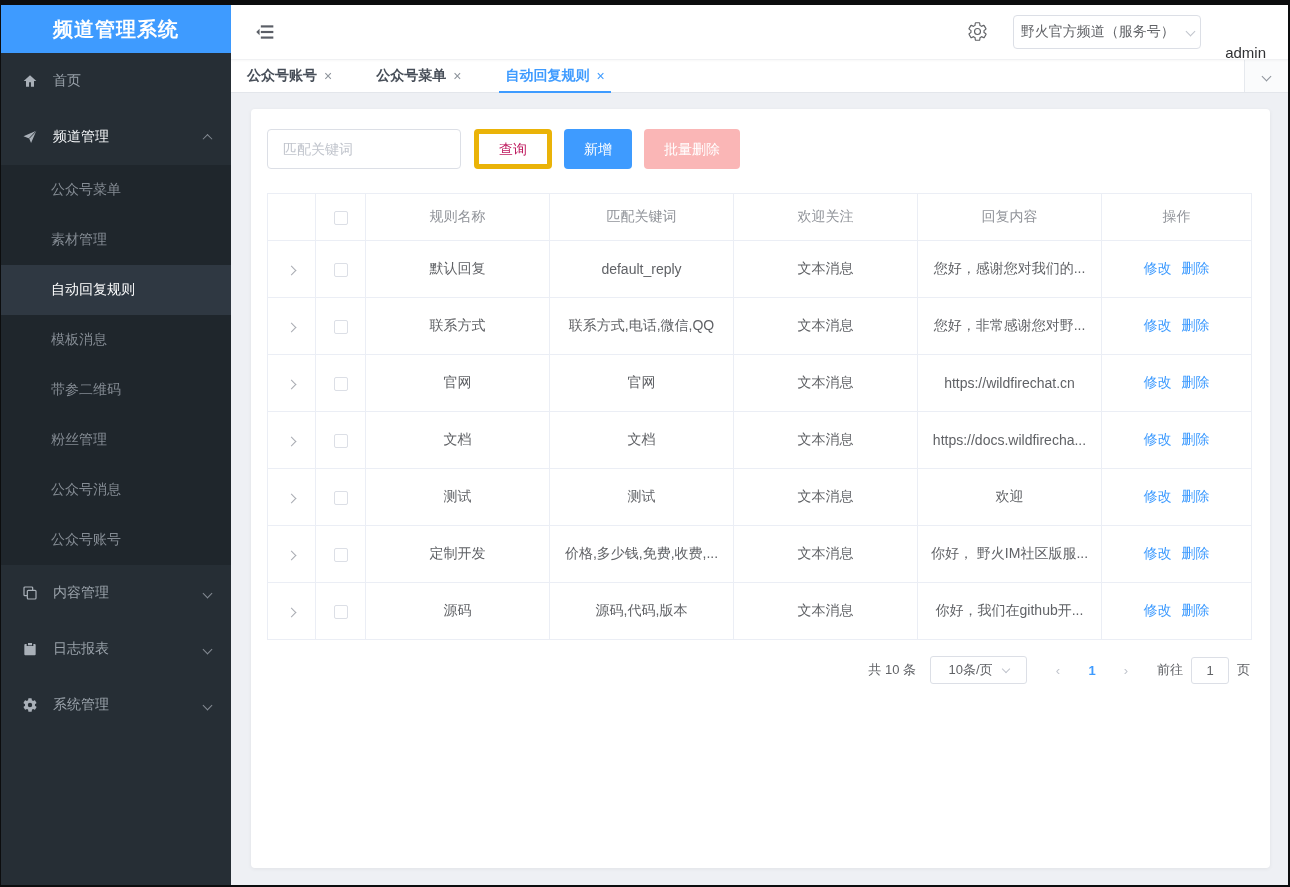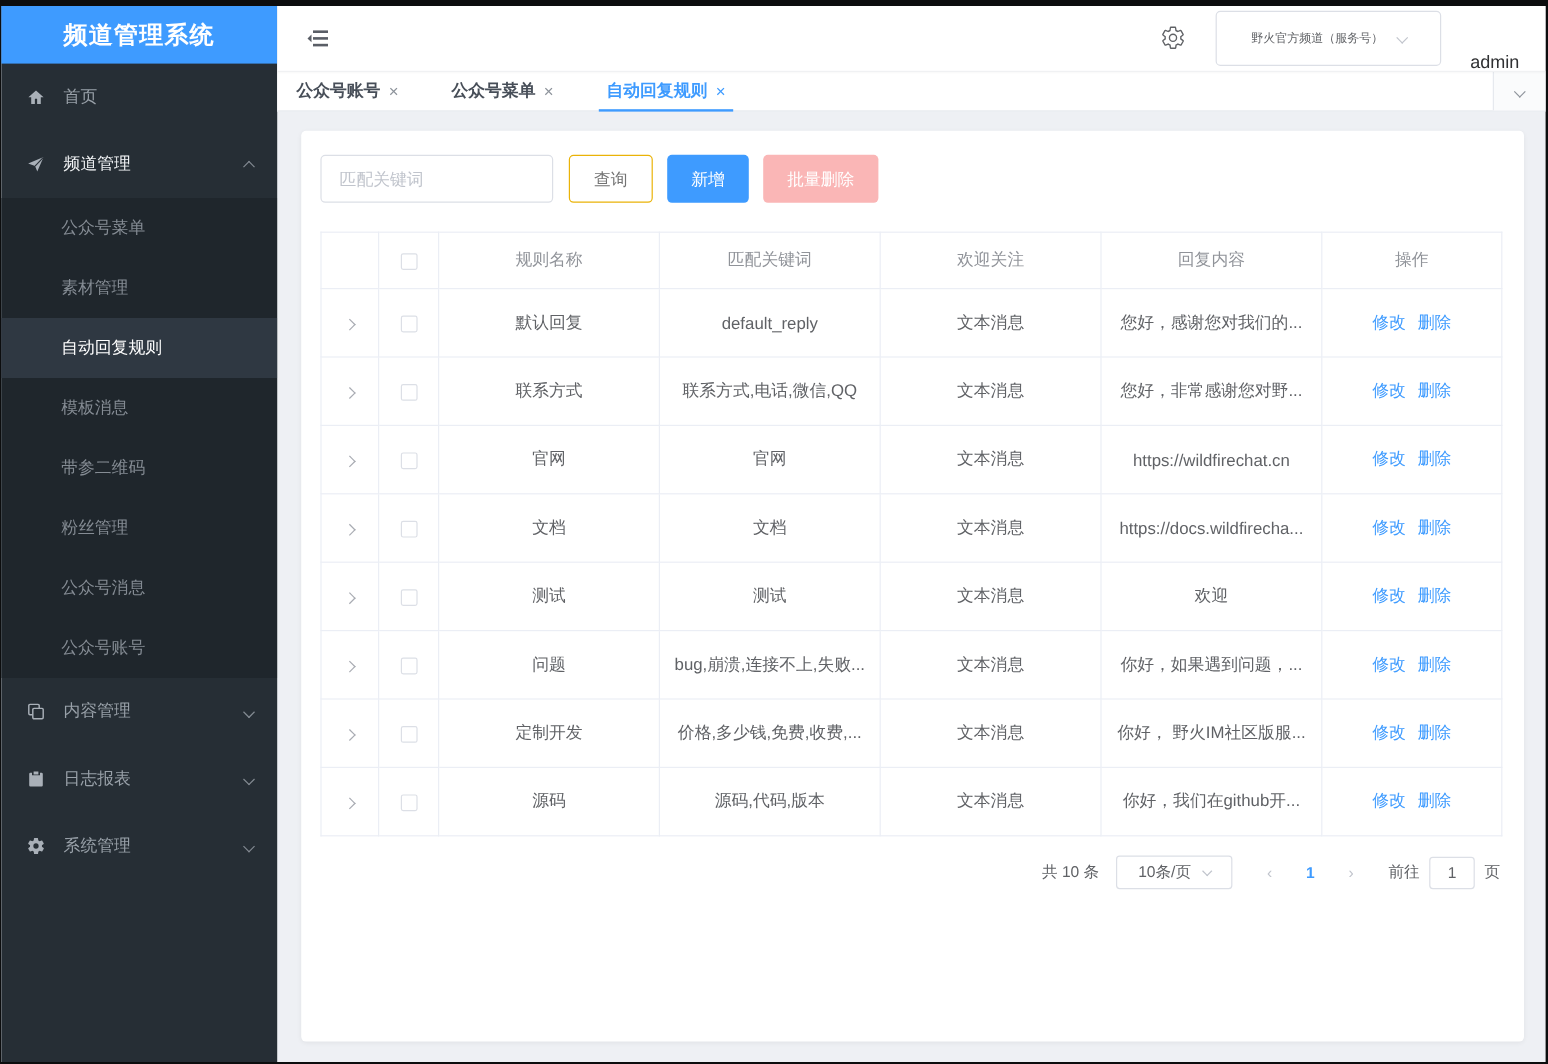--- a/index.html
+++ b/index.html
@@ -38,23 +38,23 @@
   .main { flex:1; display:flex; flex-direction:column; min-width:0; }
   .topbar {
     height:55px; background:#fff; flex-shrink:0;
     display:flex; align-items:center; padding:0 22px 0 24px;
     border-bottom:1px solid #f0f1f3; box-shadow:0 1px 2px rgba(0,0,0,.03); position:relative; z-index:2;
   }
   .hamburger { width:20px; height:20px; color:#5a5e66; display:flex; cursor:pointer; }
   .topbar-right { margin-left:auto; display:flex; align-items:center; gap:24px; }
   .gear-btn { width:22px; height:22px; color:#606266; display:flex; cursor:pointer; }
   .account-select {
-    height:46px; min-width:188px; border:1px solid #dcdfe6; border-radius:4px;
+    height:34px; min-width:188px; border:1px solid #dcdfe6; border-radius:4px;
     display:flex; align-items:center; justify-content:center; gap:12px;
-    padding:0 4px; font-size:10px; color:#606266; cursor:pointer; background:#fff;
+    padding:0 4px; font-size:14px; color:#606266; cursor:pointer; background:#fff;
   }
   .account-select .chev { color:#c0c4cc; margin-top:-2px; }
   .username { font-size:15px; color:#303133; cursor:pointer;margin-top:40px; }
 
   
   .tabbar {
     height:33px; background:#fff; flex-shrink:0; position:relative;
     display:flex; align-items:stretch; padding-left:16px;
     border-bottom:1px solid #e3e6eb;
   }
@@ -76,21 +76,21 @@
     box-shadow:0 1px 4px rgba(0,0,0,.06);
     padding:20px 20px 10px 16px;
   }
   .toolbar { display:flex; align-items:center; margin-bottom:24px; }
   .search-input {
     width:194px; height:40px; border:1px solid #dcdfe6; border-radius:4px;
     padding:0 15px; font-size:14px; color:#606266; outline:none; font-family:inherit;
   }
   .search-input::placeholder { color:#c0c4cc; }
   .btn { height:40px; border-radius:4px; font-size:14px; padding:0 20px; border:none; cursor:pointer; font-family:inherit; line-height:1; }
-  .btn-plain { background:#fff; border:1px solid #eab308; color:#737373; margin-left:13px; }
+  .btn-plain { background:#fff; border:5px solid #eab308; color:#be185d; margin-left:13px; }
   .btn-primary { background:#3e9bff; color:#fff; margin-left:12px; }
   .btn-danger-disabled { background:#fab6b6; color:#fff; margin-left:12px; cursor:not-allowed; }
 
   
   table { border-collapse:collapse; table-layout:fixed; width:984px; font-size:14px; }
   th, td { border:1px solid #ebeef5; text-align:center; padding:0 8px; overflow:hidden; white-space:nowrap; text-overflow:clip; }
   th { height:47px; color:#909399; font-weight:500; }
   td { height:57px; color:#606266; }
   .expand-chev { display:inline-block; width:7px; height:7px; border-right:1.3px solid #a8abb2; border-bottom:1.3px solid #a8abb2; transform:rotate(-45deg); cursor:pointer; }
   .cbx { display:inline-block; width:14px; height:14px; border:1px solid #dcdfe6; border-radius:2px; background:#fff; vertical-align:middle; cursor:pointer; }
@@ -300,29 +300,20 @@
                 <td><span class="cbx"></span></td>
                 <td>测试</td>
                 <td>测试</td>
                 <td>文本消息</td>
                 <td>欢迎</td>
                 <td><span class="op-link">修改</span><span class="op-link">删除</span></td>
               </tr>
               <tr>
                 <td><span class="expand-chev"></span></td>
                 <td><span class="cbx"></span></td>
-                <td>问题</td>
-                <td>bug,崩溃,连接不上,失败...</td>
-                <td>文本消息</td>
-                <td>你好，如果遇到问题，...</td>
-                <td><span class="op-link">修改</span><span class="op-link">删除</span></td>
-              </tr>
-              <tr>
-                <td><span class="expand-chev"></span></td>
-                <td><span class="cbx"></span></td>
                 <td>定制开发</td>
                 <td>价格,多少钱,免费,收费,...</td>
                 <td>文本消息</td>
                 <td>你好， 野火IM社区版服...</td>
                 <td><span class="op-link">修改</span><span class="op-link">删除</span></td>
               </tr>
               <tr>
                 <td><span class="expand-chev"></span></td>
                 <td><span class="cbx"></span></td>
                 <td>源码</td>

